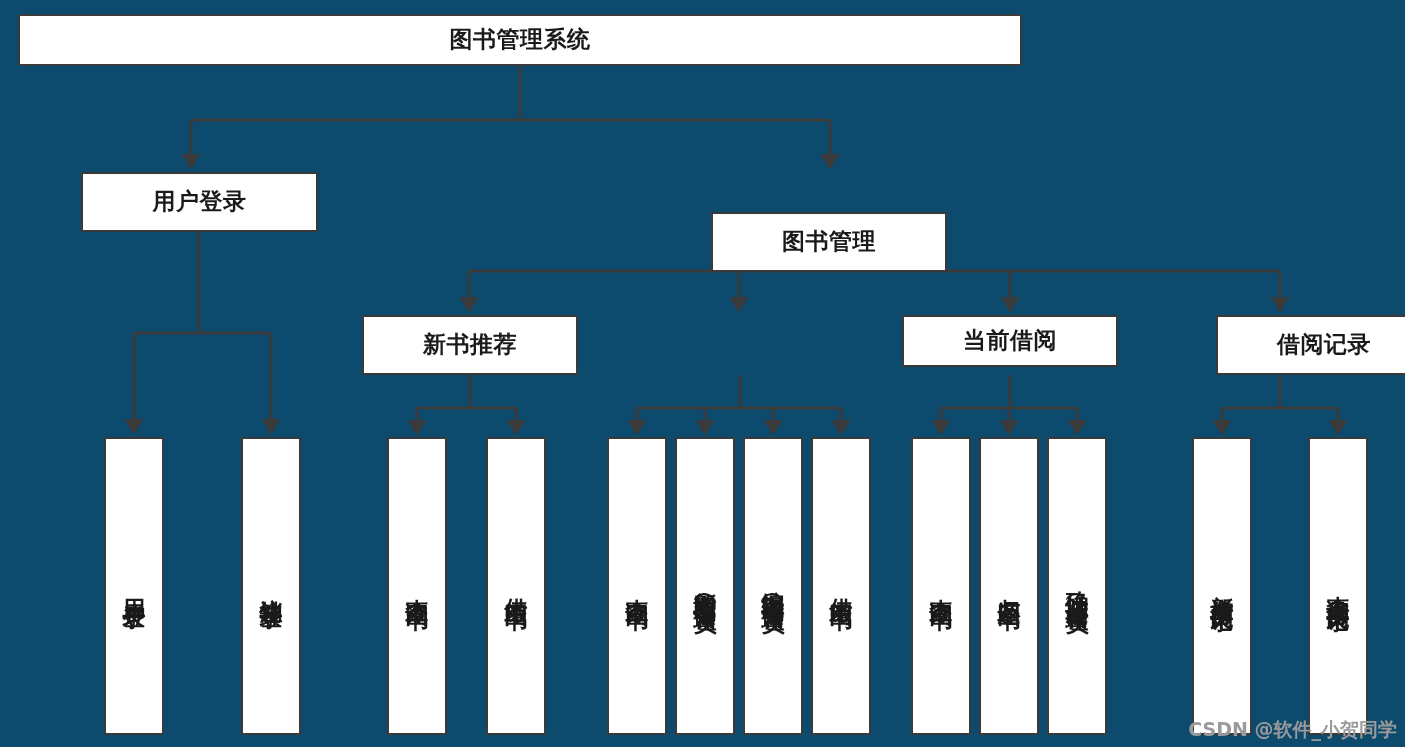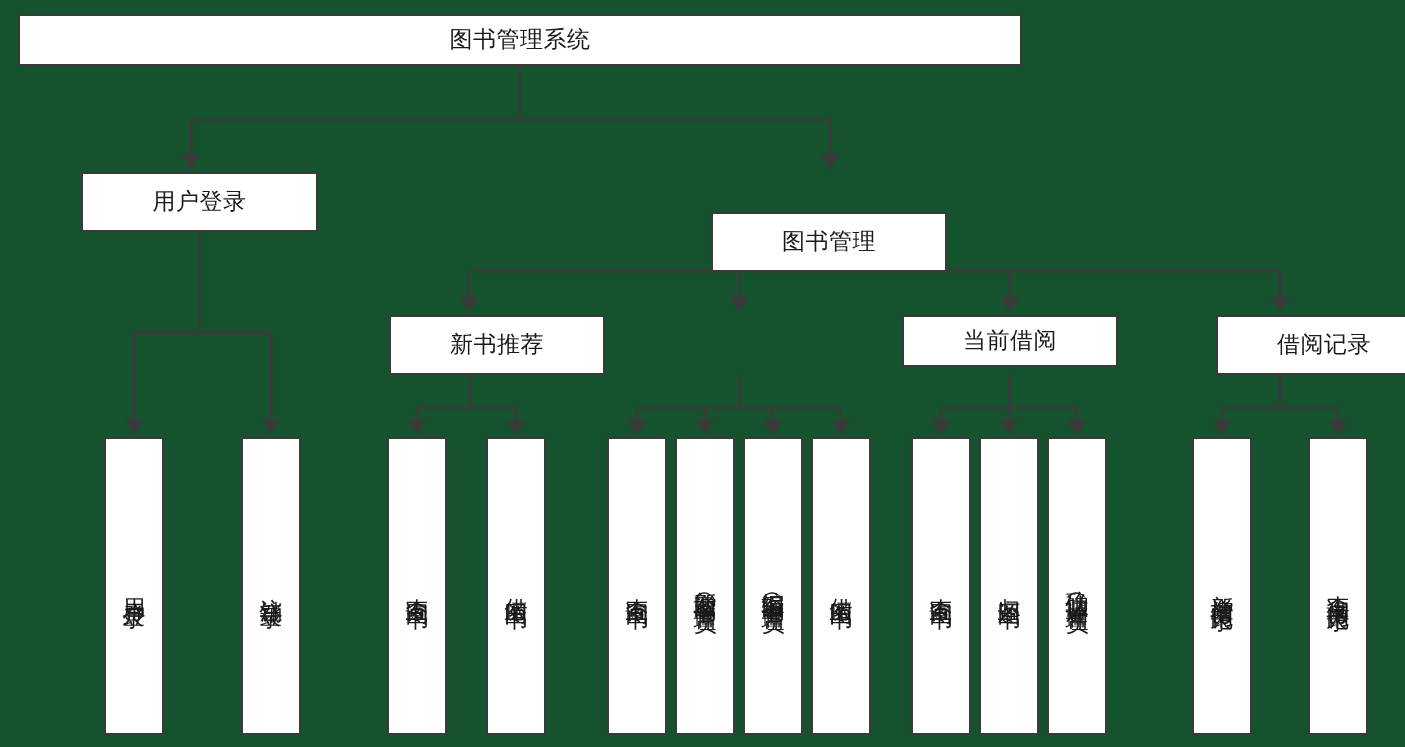--- a/index.html
+++ b/index.html
@@ -4,23 +4,24 @@
 <style>
   html, body {
     margin: 0;
     padding: 0;
     background: #ffffff;
   }
   #canvas {
     position: relative;
     width: 1405px;
     height: 747px;
-    background: #14532d;
+    background: #0c4a6e;
     font-family: "DejaVu Sans", "Liberation Sans", sans-serif;
     overflow: hidden;
+    font-weight: bold;
   }
   #wires {
     position: absolute;
     left: 0;
     top: 0;
     width: 1405px;
     height: 747px;
     pointer-events: none;
   }
   .node {
@@ -117,21 +118,21 @@
       <path d="M1222,408 L1222,423" marker-end="url(#arr)"></path>
       <path d="M1338,408 L1338,423" marker-end="url(#arr)"></path>
     </g>
   </svg>
 
   <div class="node horiz" style="left:18px; top:14px; width:1004px; height:52px;">图书管理系统</div>
 
   <div class="node horiz" style="left:81px; top:172px; width:237px; height:60px;">用户登录</div>
   <div class="node horiz" style="left:711px; top:172px; width:236px; height:60px;margin-top:40px;">图书管理</div>
 
-  <div class="node horiz" style="left:362px; top:315px; width:216px; height:60px;margin-left:27px;">新书推荐</div>
+  <div class="node horiz" style="left:362px; top:315px; width:216px; height:60px;">新书推荐</div>
   <div class="node horiz" style="left:902px; top:315px; width:216px; height:52px;">当前借阅</div>
   <div class="node horiz" style="left:1172px; top:315px; width:216px; height:60px;margin-left:44px;">借阅记录</div>
 
   <div class="node vert" style="left:104px; top:437px; width:60px; height:298px;">
     <span class="vlabel">用户登录</span>
   </div>
   <div class="node vert" style="left:241px; top:437px; width:60px; height:298px;">
     <span class="vlabel">注销登录</span>
   </div>
 
@@ -165,14 +166,15 @@
     <span class="vlabel">确认归还（管理员）</span>
   </div>
 
   <div class="node vert" style="left:1192px; top:437px; width:60px; height:298px;">
     <span class="vlabel">新增借阅记录</span>
   </div>
   <div class="node vert" style="left:1308px; top:437px; width:60px; height:298px;">
     <span class="vlabel">查询借阅记录</span>
   </div>
 
+  <div id="watermark">CSDN @软件_小贺同学</div>
 
 </div>
 
 </body></html>

